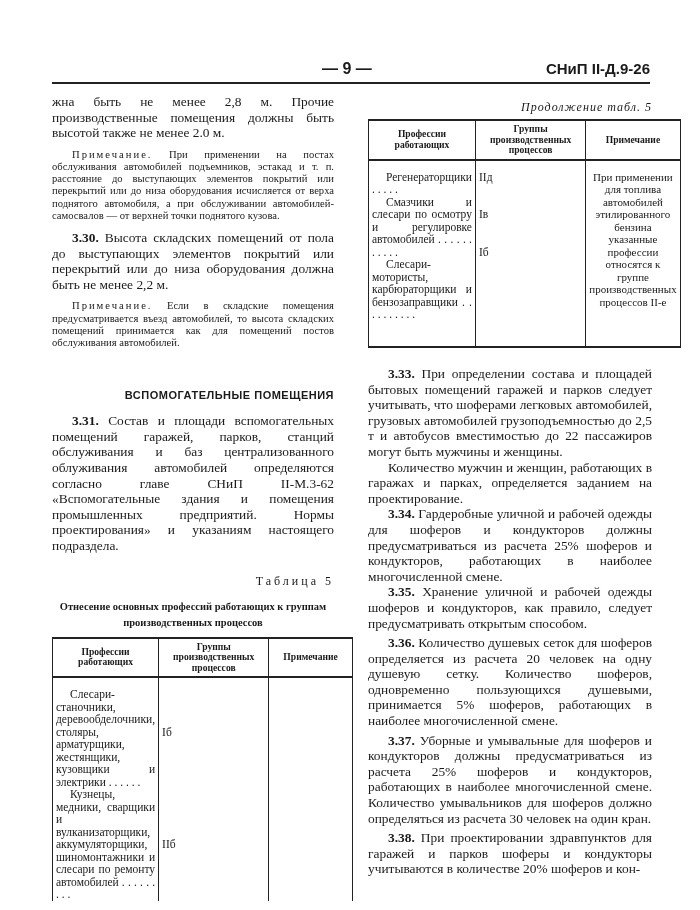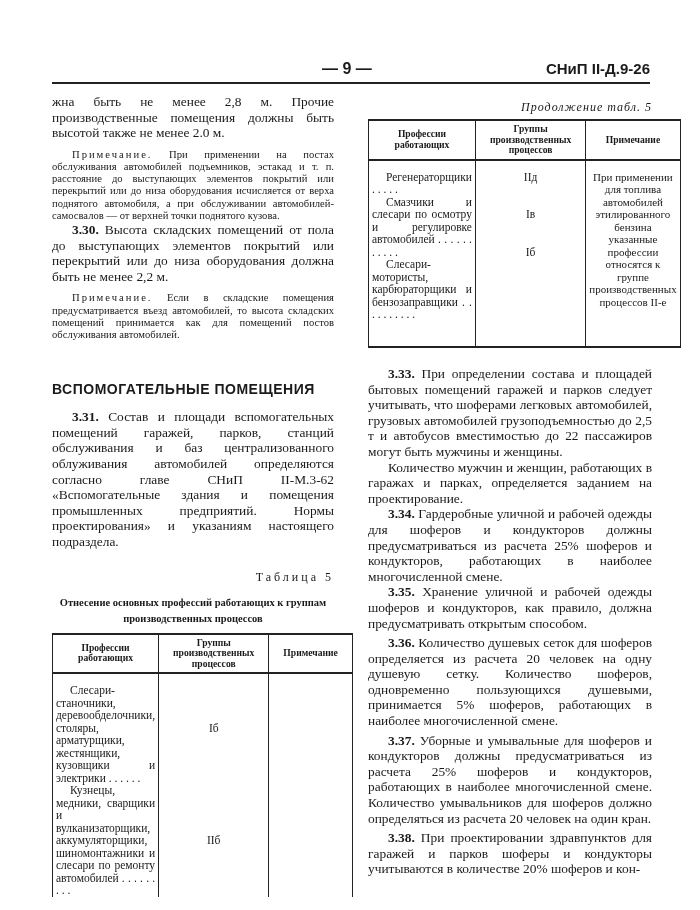--- a/index.html
+++ b/index.html
@@ -10,32 +10,32 @@
   .code { position: absolute; right: 0; top: 0; font-weight: bold; font-size: 15px; font-family: "Liberation Sans", sans-serif; }
   .col { position: absolute; top: 94px; }
   .left { left: 52px; width: 282px; }
   .right { left: 368px; width: 284px; }
   p { margin: 0; }
   .body { font-size: 13.4px; line-height: 15.6px; text-align: justify; }
   .ind { text-indent: 20px; }
   .note { font-size: 10.6px; line-height: 12.2px; text-align: justify; text-indent: 20px; margin-top: 8px; }
   .sp { letter-spacing: 2px; }
   .num { font-weight: bold; }
-  .section { text-align: left; font-weight: bold; font-size: 14px; letter-spacing: 0.5px; font-family: "Liberation Sans", sans-serif; margin: 40px 0 12px 0; }
-  .mt8 { margin-top: 0; }
+  .section { text-align: right; font-weight: bold; font-size: 11px; letter-spacing: 0.5px; font-family: "Liberation Sans", sans-serif; margin: 40px 0 12px 0; }
+  .mt8 { margin-top: 8px; }
   .mt4 { margin-top: 4px; }
   .tbl-label { text-align: right; font-size: 12px; letter-spacing: 3px; margin-top: 20px; }
   .tbl-title { text-align: center; font-weight: bold; font-size: 10.5px; line-height: 16px; margin-top: 10px; }
   .cont { text-align: right; font-style: italic; font-size: 12px; letter-spacing: 1px; margin-bottom: 4px; }
   table { border-collapse: collapse; width: 100%; }
   th { font-size: 9.6px; font-weight: bold; border-left: 1.5px solid #222; border-right: 1.5px solid #222; border-top: 2px solid #222; border-bottom: 2px solid #222; padding: 3px 14px; line-height: 10.5px; }
   td { border-left: 1.5px solid #222; border-right: 1.5px solid #222; vertical-align: top; font-size: 11.5px; line-height: 12.5px; padding: 0 3px; }
   tr.last td { border-bottom: 2px solid #222; }
   .prof p { text-indent: 14px; text-align: justify; }
-  .grp { text-align: center; }
+  .grp { }
   .remark { text-align: center; font-size: 11px; line-height: 12.5px; }
 </style>
 </head>
 <body>
 
 <div class="hdr">
   <span class="pagenum">— 9 —</span>
   <span class="code">СНиП II-Д.9-26</span>
 </div>
 
@@ -103,17 +103,17 @@
           <div style="margin-top:25px">Iб</div>
         </td>
         <td class="remark" style="padding-top:10px; padding-bottom:38px">При применении для топлива автомобилей этилированного бензина указанные профессии относятся к группе производственных процессов II-е</td>
       </tr>
     </tbody>
   </table>
 
   <p class="body ind" style="margin-top:18px"><span class="num">3.33.</span><span> При определении состава и площадей бытовых помещений гаражей и парков следует учитывать, что шоферами легковых автомобилей, грузовых автомобилей грузоподъемностью до 2,5 т и автобусов вместимостью до 22 пассажиров могут быть мужчины и женщины.</span></p>
   <p class="body ind">Количество мужчин и женщин, работающих в гаражах и парках, определяется заданием на проектирование.</p>
   <p class="body ind"><span class="num">3.34.</span><span> Гардеробные уличной и рабочей одежды для шоферов и кондукторов должны предусматриваться из расчета 25% шоферов и кондукторов, работающих в наиболее многочисленной смене.</span></p>
-  <p class="body ind"><span class="num">3.35.</span><span> Хранение уличной и рабочей одежды шоферов и кондукторов, как правило, должна предусматривать открытым способом.</span></p>
+  <p class="body ind"><span class="num">3.35.</span><span> Хранение уличной и рабочей одежды шоферов и кондукторов, как правило, следует предусматривать открытым способом.</span></p>
   <p class="body ind mt4"><span class="num">3.36.</span><span> Количество душевых сеток для шоферов определяется из расчета 20 человек на одну душевую сетку. Количество шоферов, одновременно пользующихся душевыми, принимается 5% шоферов, работающих в наиболее многочисленной смене.</span></p>
-  <p class="body ind mt4"><span class="num">3.37.</span><span> Уборные и умывальные для шоферов и кондукторов должны предусматриваться из расчета 25% шоферов и кондукторов, работающих в наиболее многочисленной смене. Количество умывальников для шоферов должно определяться из расчета 20 человек на один кран.</span></p>
+  <p class="body ind mt4"><span class="num">3.37.</span><span> Уборные и умывальные для шоферов и кондукторов должны предусматриваться из расчета 25% шоферов и кондукторов, работающих в наиболее многочисленной смене. Количество умывальников для шоферов должно определяться из расчета 30 человек на один кран.</span></p>
   <p class="body ind mt4"><span class="num">3.38.</span><span> При проектировании здравпунктов для гаражей и парков шоферы и кондукторы учитываются в количестве 20% шоферов и кон-</span></p>
 </div>
 
 </body></html>

